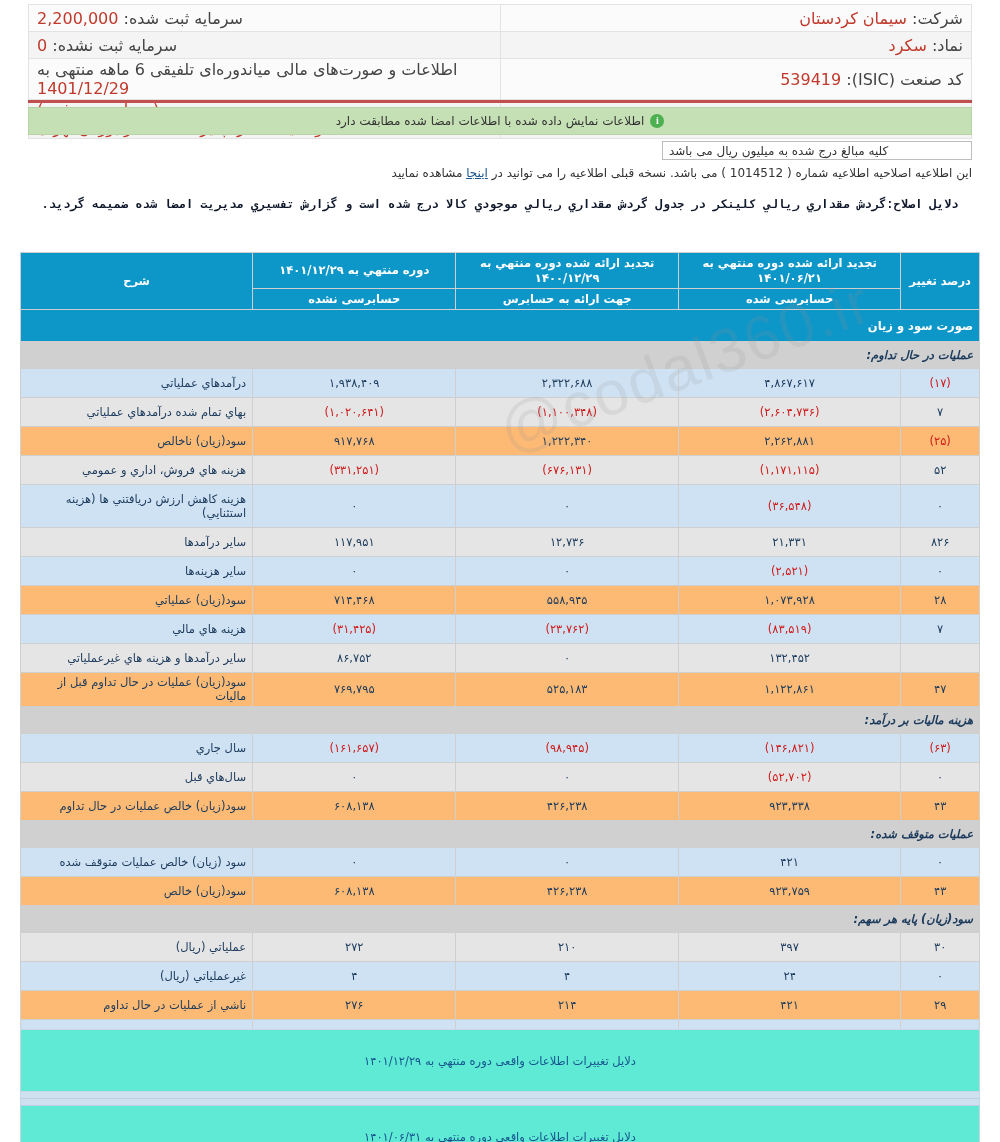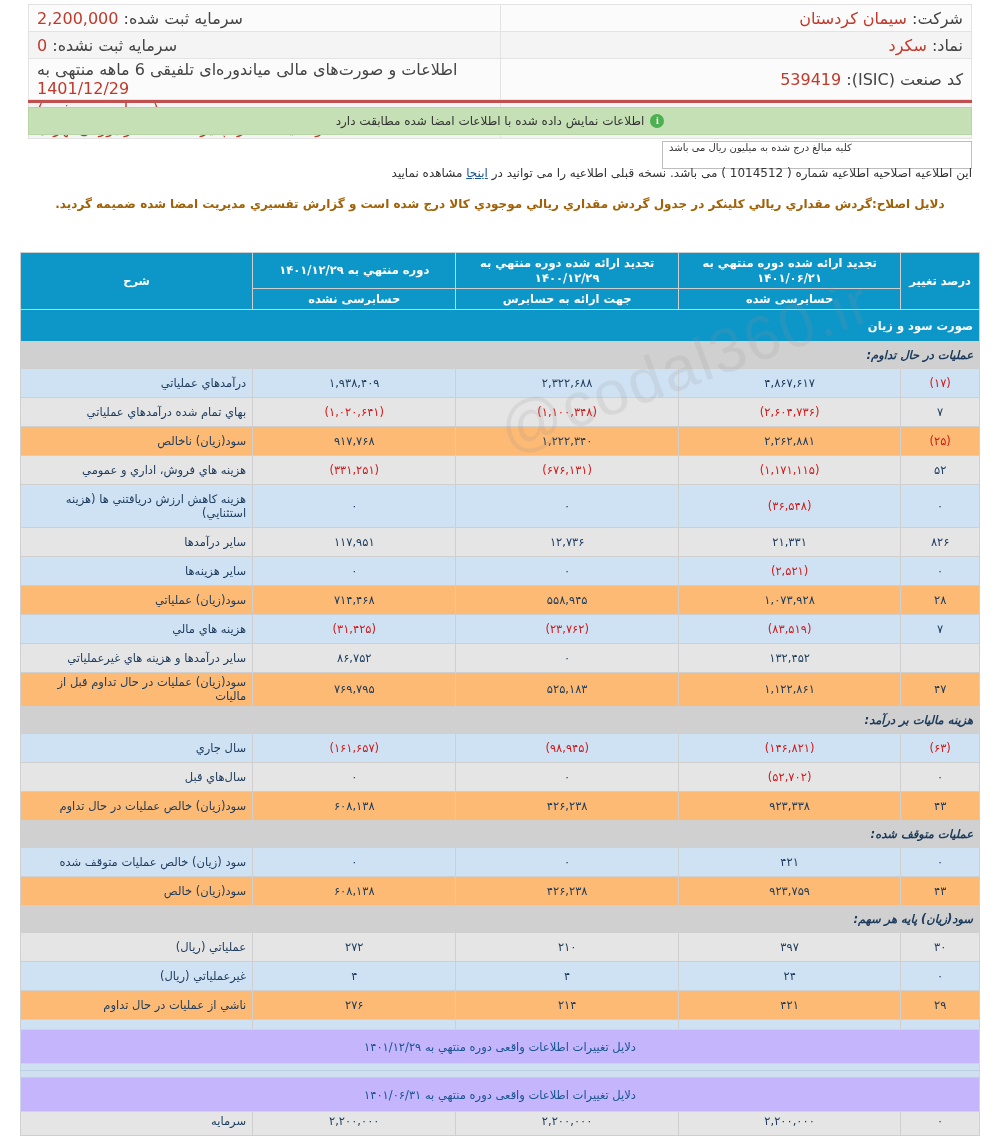--- a/index.html
+++ b/index.html
@@ -74,36 +74,36 @@
   .icon-info{
     display:inline-block;width:14px;height:14px;border-radius:50%;
     background:#4caf50;color:#fff;font-size:10px;font-weight:bold;
     text-align:center;line-height:14px;font-family:"Liberation Serif",serif;
     direction:ltr;
   }
 
   
   .unitbox{
     position:absolute;top:141px;right:28px;
-    width:310px;height:28px;
+    width:310px;height:19px;
     border:1px solid #bdbdbd;background:#ffffff;
-    display:flex;justify-content:flex-end;
+    display:flex;align-items:center;justify-content:flex-end;
     padding:0 6px;box-sizing:border-box;
-    font-size:10px;color:#333;
+    font-size:12px;color:#333;
   }
 
   
   .amend{
     position:absolute;top:166px;right:28px;left:28px;
     font-size:12px;color:#333;
   }
   .amend a{color:#17548f;text-decoration:underline;}
   .reason{
     position:absolute;top:197px;right:28px;left:28px;
-    text-align:center;font-size:12px;color:#a16207;font-weight:bold;
+    text-align:center;font-size:12px;color:#0f172a;font-weight:bold;font-family:Liberation Mono, monospace;
   }
 
   
   .tbl-wrap{position:absolute;top:252px;right:20px;left:20px;}
   table.stm{
     width:100%;border-collapse:collapse;table-layout:fixed;
     border:1px solid #bfbfbf;
   }
   table.stm td,table.stm th{
     border:1px solid #cfcfcf;
@@ -143,22 +143,22 @@
   td.neg{color:#d01a1a;}
   td.pct{text-align:center;color:#1b3a5c;font-size:12px;}
   td.pct.neg{color:#d01a1a;}
   tr.datarow td{height:24px;}
   tr.tall td{height:38px;}
 
   
   .footwrap{position:absolute;top:1029px;right:20px;left:20px;}
   table.foot{width:100%;border-collapse:collapse;table-layout:fixed;border:1px solid #cfd8e3;}
   table.foot td{
-    height:29px;padding:2px 10px;
-    background:#c4b5fd;border:1px solid #c9d6e4;
+    height:29px;padding:16px 10px;
+    background:#5eead4;border:1px solid #c9d6e4;
     text-align:center;font-size:11.5px;
   }
   table.foot tr.sep td{height:6px;background:#cfe0f0;padding:0;border-top:1px solid #bcd0e4;border-bottom:1px solid #bcd0e4;}
   table.foot a{color:#17548f;text-decoration:none;}
 </style>
 </head>
 <body>
 
 <div class="page">
 

